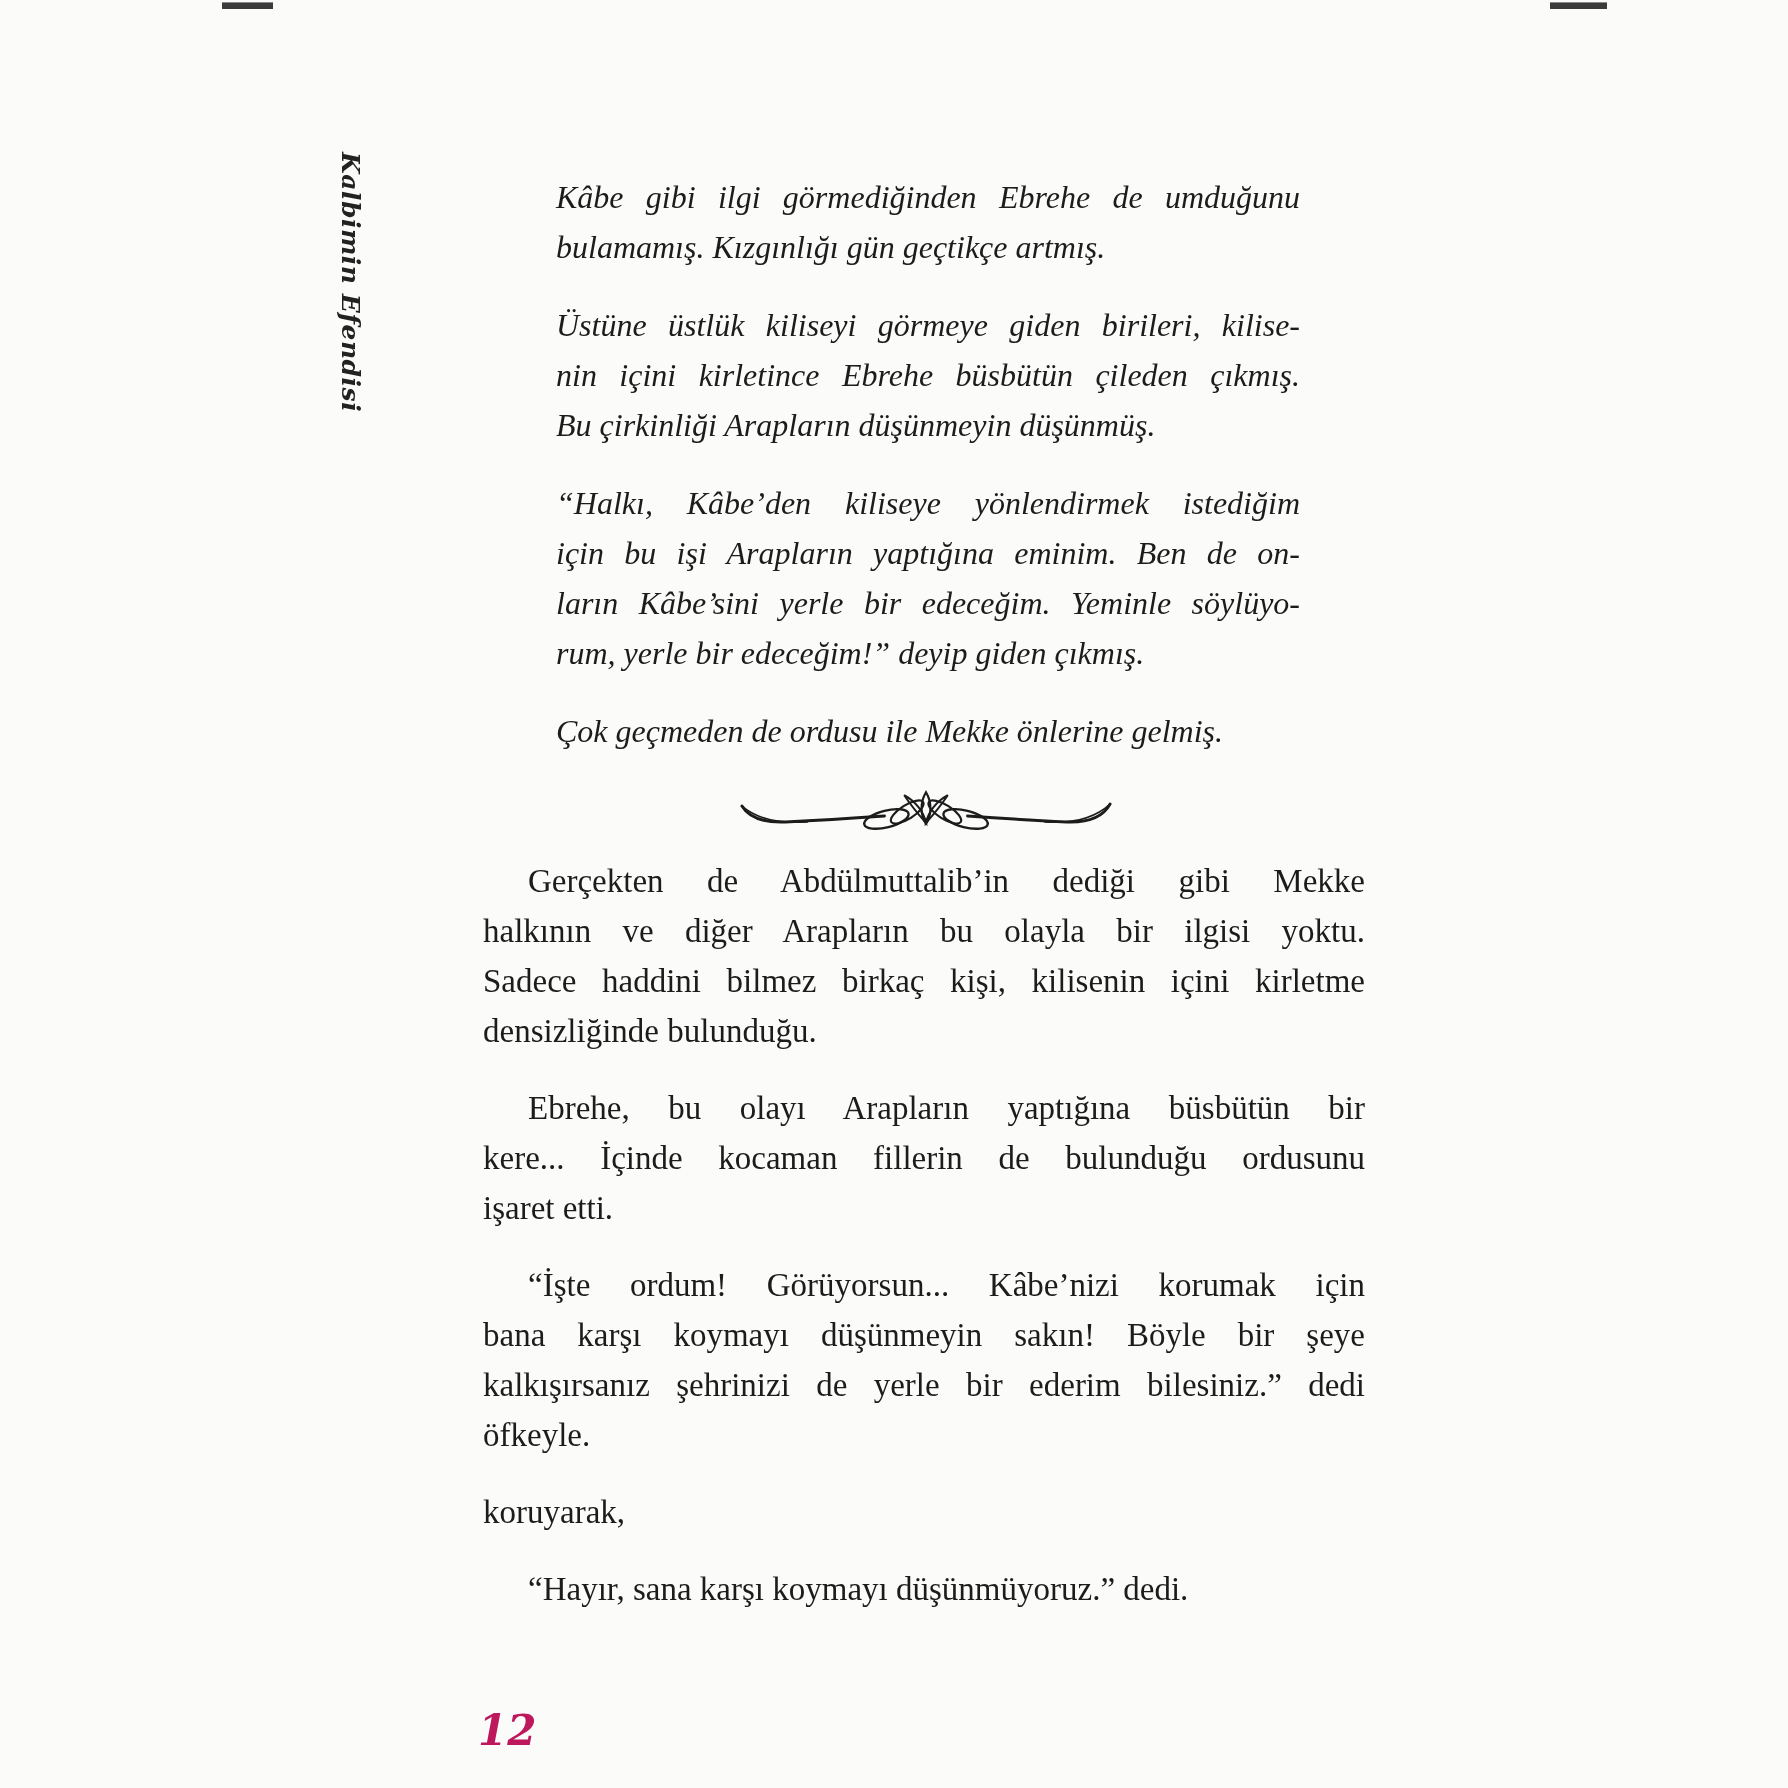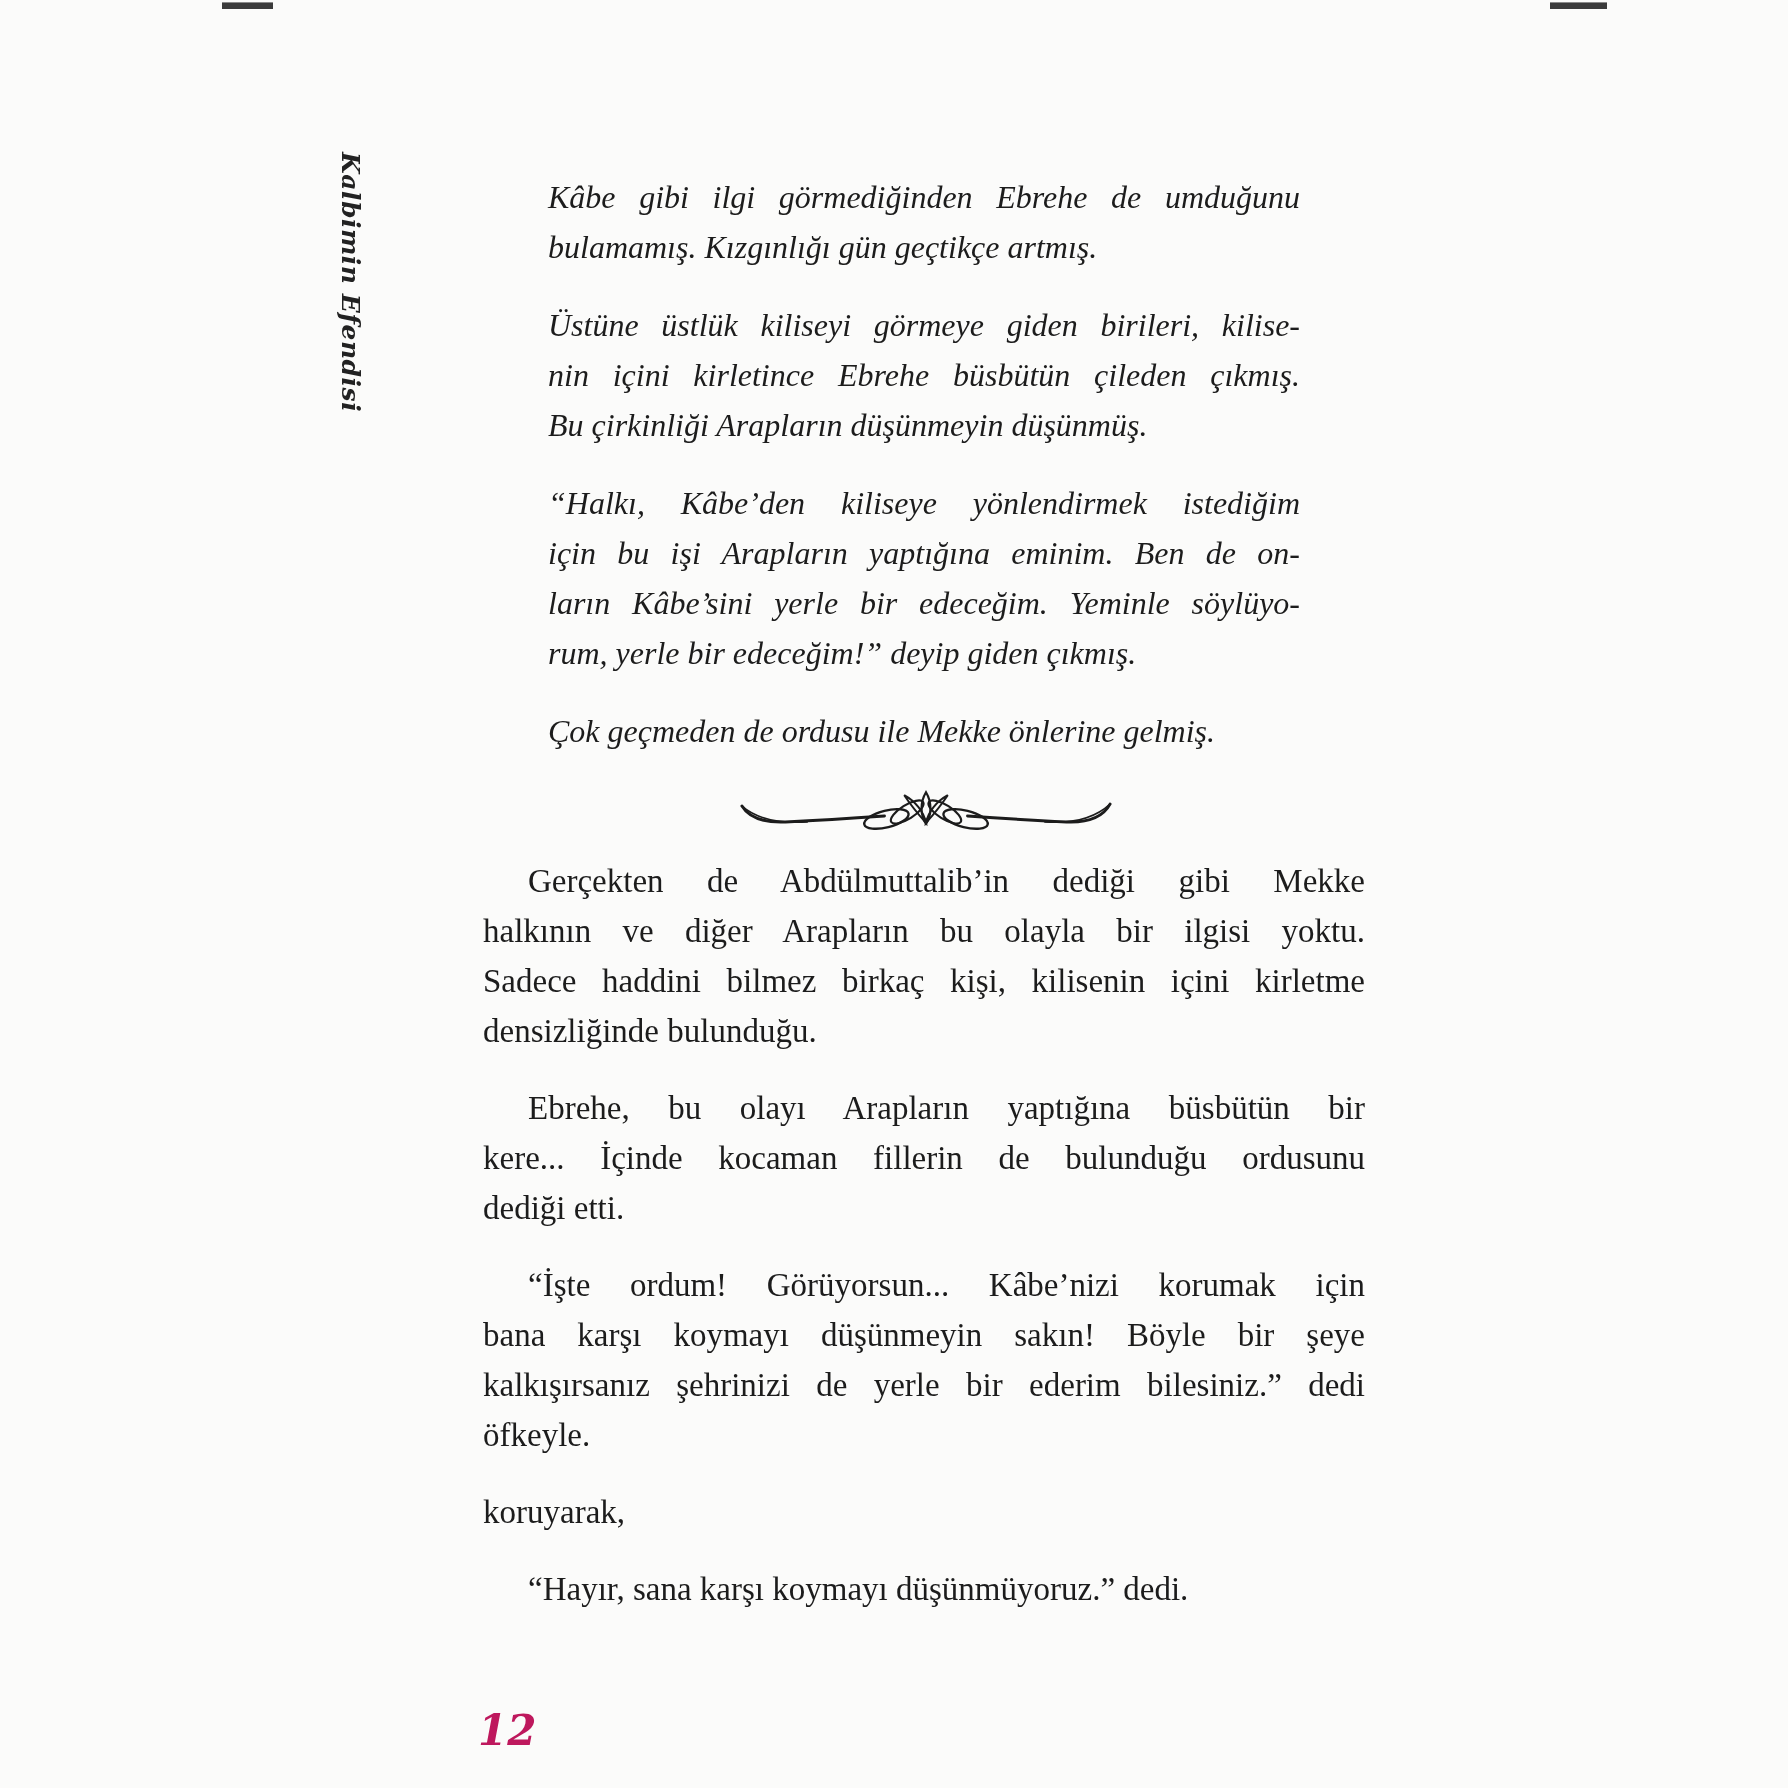--- a/index.html
+++ b/index.html
@@ -30,21 +30,21 @@
   }
   .italic-section{
     position:absolute;left:540px;top:172px;width:760px;
     font-style:italic;
     font-size:32px;line-height:50px;
   }
   .roman-section{
     position:absolute;left:483px;top:856px;width:882px;
     font-size:33px;line-height:50px;
   }
-  .para{margin:0 0 28px 8px;}
+  .para{margin:0 0 28px 16px;}
   .roman-section .para{margin:0 0 27px 0;}
   .para:last-child{margin-bottom:0;}
   .ln{
     text-align:justify;
     text-align-last:justify;
     white-space:normal;
   }
   .ln.last{text-align-last:left;}
   .ln.ind{text-indent:45px;}
   .divider{
@@ -114,21 +114,21 @@
   <div class="roman-section">
     <div class="para">
       <div class="ln ind">Gerçekten de Abdülmuttalib’in dediği gibi Mekke</div>
       <div class="ln">halkının ve diğer Arapların bu olayla bir ilgisi yoktu.</div>
       <div class="ln">Sadece haddini bilmez birkaç kişi, kilisenin içini kirletme</div>
       <div class="ln last">densizliğinde bulunduğu.</div>
     </div>
     <div class="para">
       <div class="ln ind">Ebrehe, bu olayı Arapların yaptığına büsbütün bir</div>
       <div class="ln">kere... İçinde kocaman fillerin de bulunduğu ordusunu</div>
-      <div class="ln last">dediği etti.</div>
+      <div class="ln last">işaret etti.</div>
     </div>
     <div class="para">
       <div class="ln ind">“İşte ordum! Görüyorsun... Kâbe’nizi korumak için</div>
       <div class="ln">bana karşı koymayı düşünmeyin sakın! Böyle bir şeye</div>
       <div class="ln">kalkışırsanız şehrinizi de yerle bir ederim bilesiniz.” dedi</div>
       <div class="ln last">öfkeyle.</div>
     </div>
     <div class="para">
       <div class="ln last">koruyarak,</div>
     </div>

